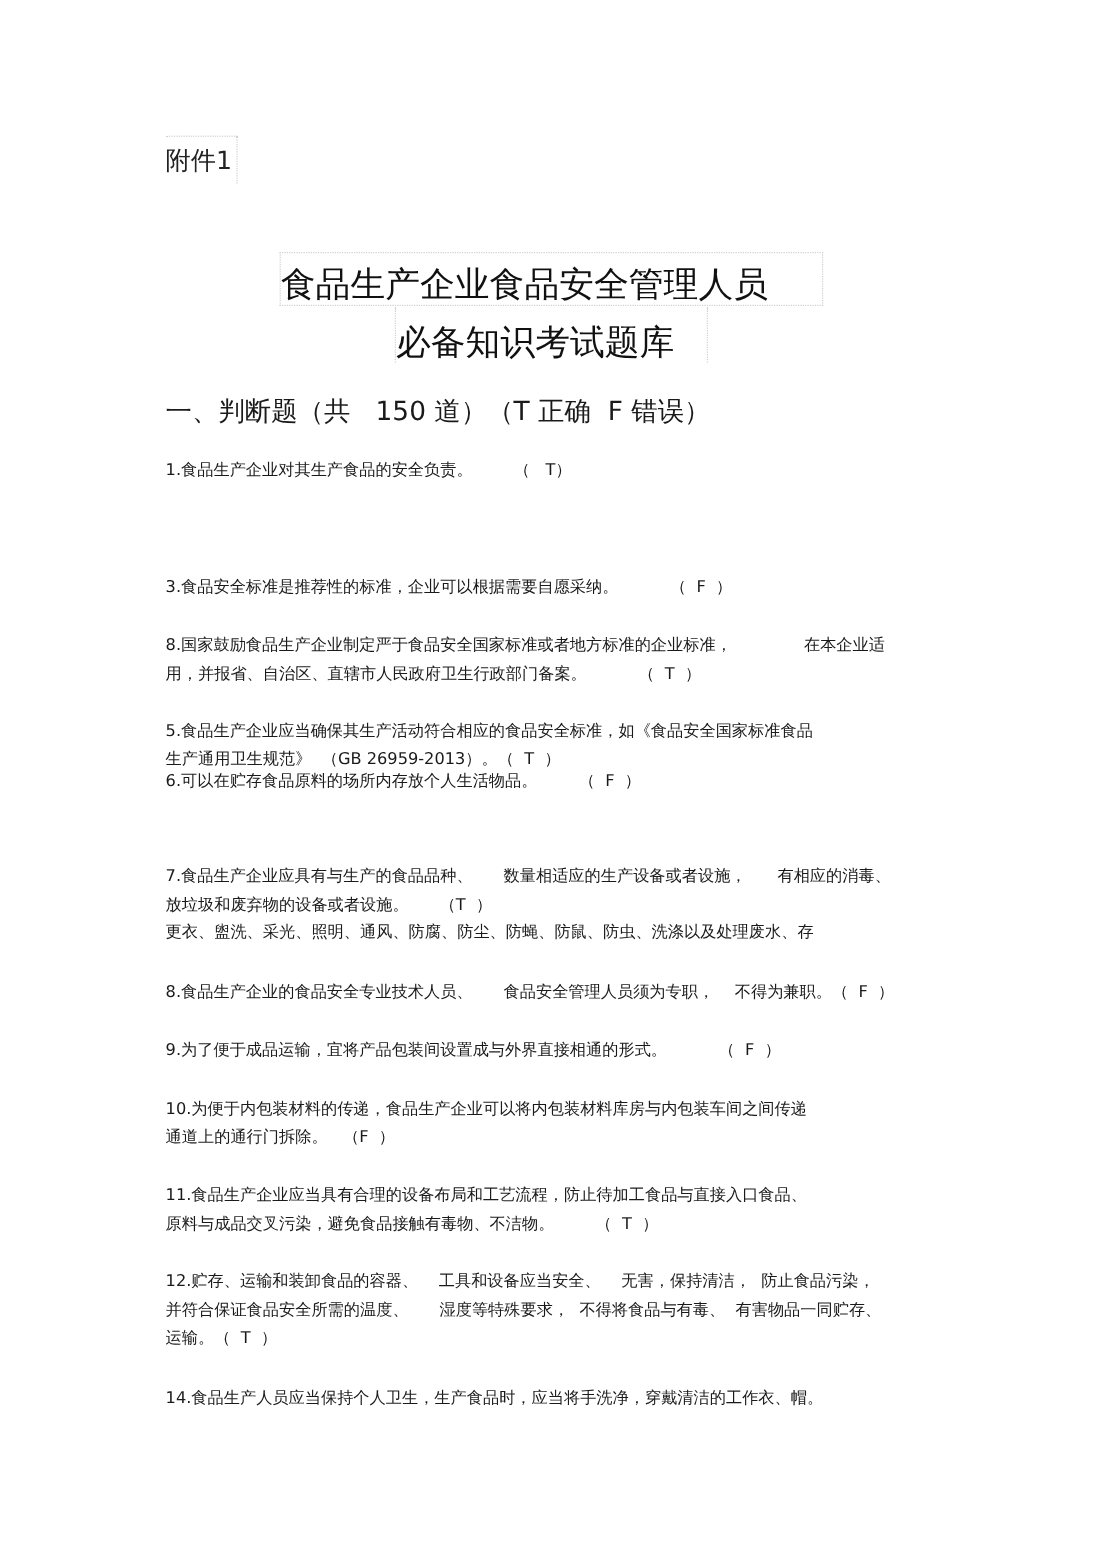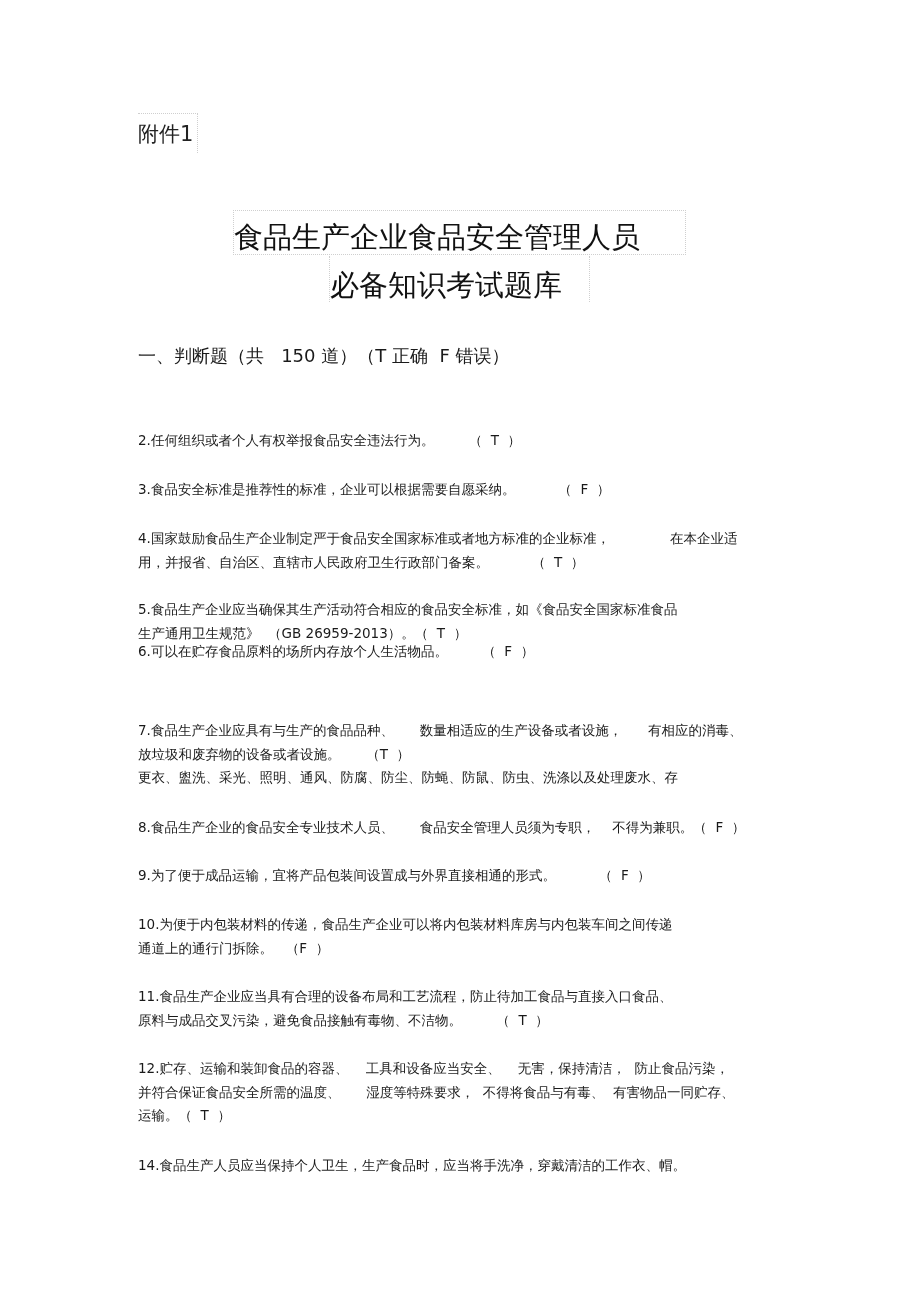--- a/index.html
+++ b/index.html
@@ -59,25 +59,24 @@
       width: 261px;
       height: 46px;
       line-height: 58px;
       border-top: none;
       border-bottom: none;
     }
     .section-heading {
       position: absolute;
       left: 138px;
       top: 332px;
-      font-size: 18px;
+      font-size: 22px;
       line-height: 24px;
       color: #1a1a1a;
       white-space: pre;
-      margin-top: 12px;
     }
     .question {
       position: absolute;
       left: 138px;
       width: 640px;
       font-size: 13.5px;
       line-height: 23.5px;
       color: #1a1a1a;
     }
     .question .line {
@@ -90,31 +89,31 @@
 
 <div class="page">
 
   <div class="attachment-label">附件1</div>
 
   <div class="title-box title-line-2">必备知识考试题库</div>
   <div class="title-box title-line-1">食品生产企业食品安全管理人员</div>
 
   <div class="section-heading">一、判断题（共   150 道）（T 正确  F 错误）</div>
 
+  <div class="question" style="top:381px">
+    <span class="line">1.食品生产企业对其生产食品的安全负责。        （   T）</span>
+  </div>
 
-  <div class="question" style="top:429px">
-    <span class="line">2.任何组织或者个人有权举报食品安全违法行为。        （  T  ）</span>
-  </div>
 
   <div class="question" style="top:478px">
     <span class="line">3.食品安全标准是推荐性的标准，企业可以根据需要自愿采纳。          （  F  ）</span>
   </div>
 
   <div class="question" style="top:527px">
-    <span class="line">4.国家鼓励食品生产企业制定严于食品安全国家标准或者地方标准的企业标准，              在本企业适</span>
+    <span class="line">8.国家鼓励食品生产企业制定严于食品安全国家标准或者地方标准的企业标准，              在本企业适</span>
     <span class="line">用，并报省、自治区、直辖市人民政府卫生行政部门备案。          （  T  ）</span>
   </div>
 
   <div class="question" style="top:598px">
     <span class="line">5.食品生产企业应当确保其生产活动符合相应的食品安全标准，如《食品安全国家标准食品</span>
     <span class="line">生产通用卫生规范》  （GB 26959-2013）。（  T  ）</span>
   </div>
 
   <div class="question" style="top:640px">
     <span class="line">6.可以在贮存食品原料的场所内存放个人生活物品。        （  F  ）</span>

